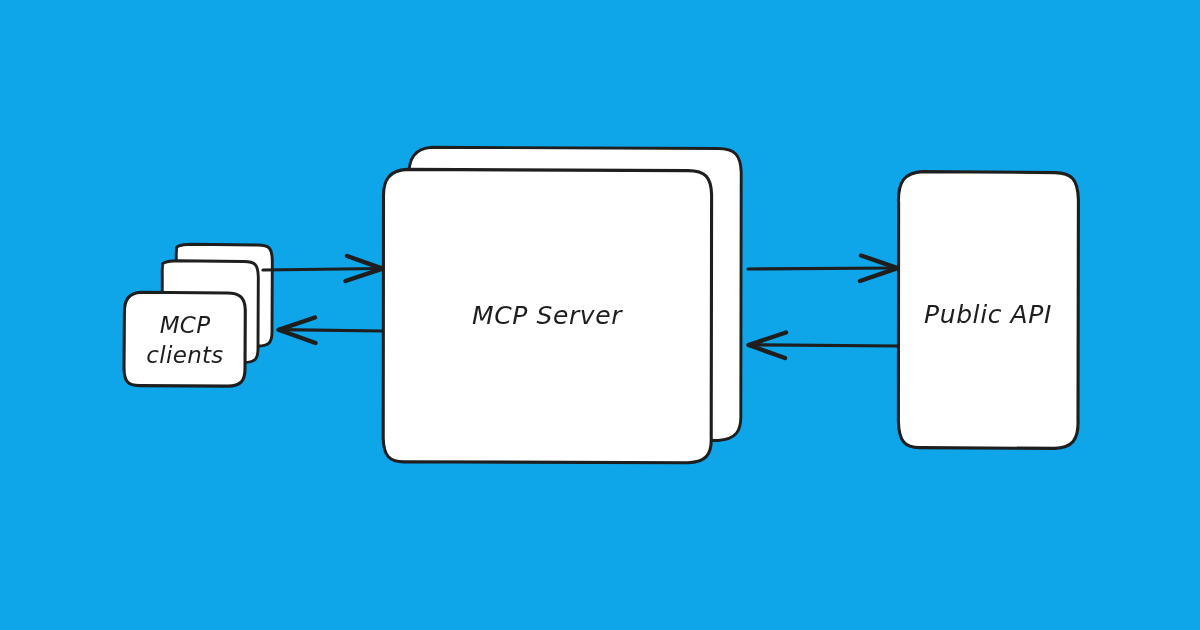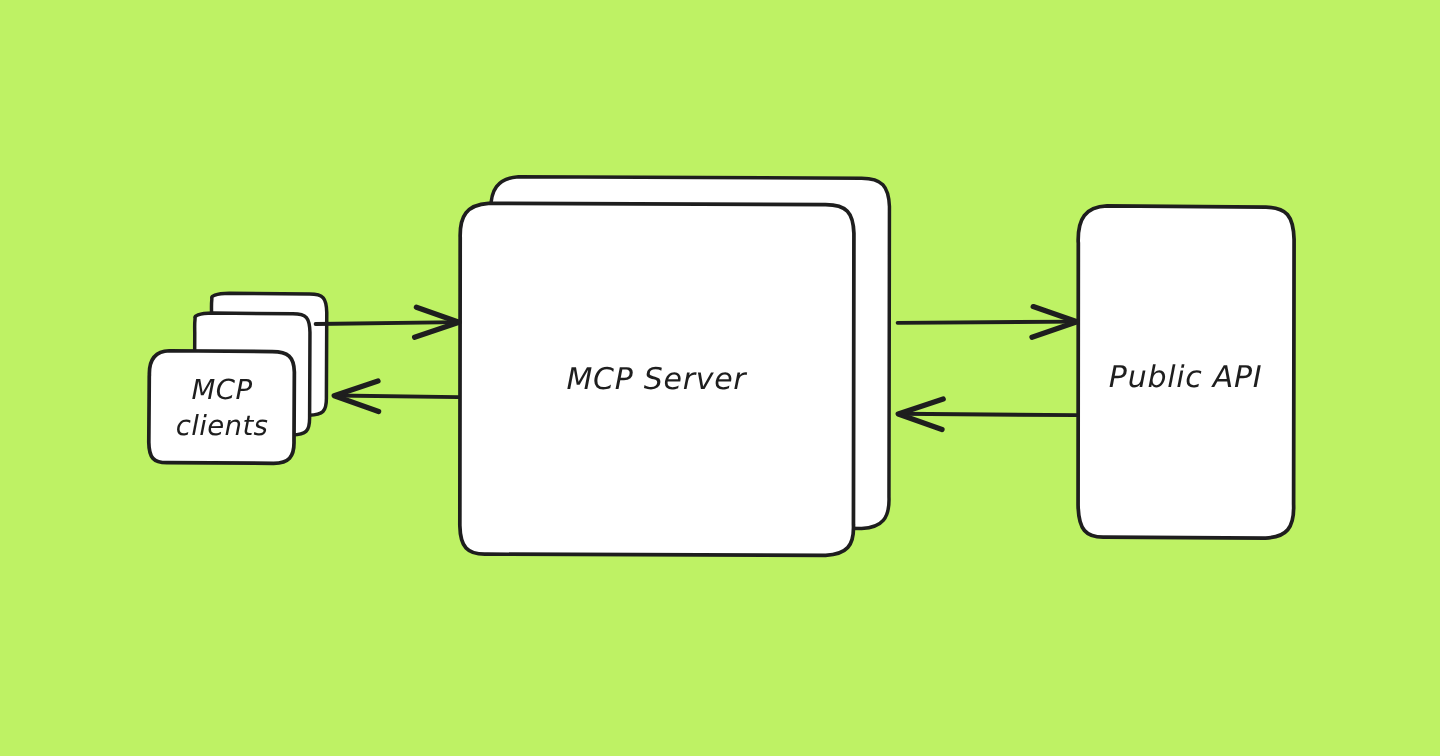--- a/index.html
+++ b/index.html
@@ -8,21 +8,21 @@
     padding: 0;
     background: #ffffff;
   }
   body {
     font-family: "DejaVu Sans", sans-serif;
   }
   #canvas {
     position: relative;
     width: 1200px;
     height: 630px;
-    background: #bef264;
+    background: #0ea5e9;
     overflow: hidden;
   }
   #diagram-svg {
     position: absolute;
     top: 0;
     left: 0;
     width: 1200px;
     height: 630px;
   }
   .node-shape {

